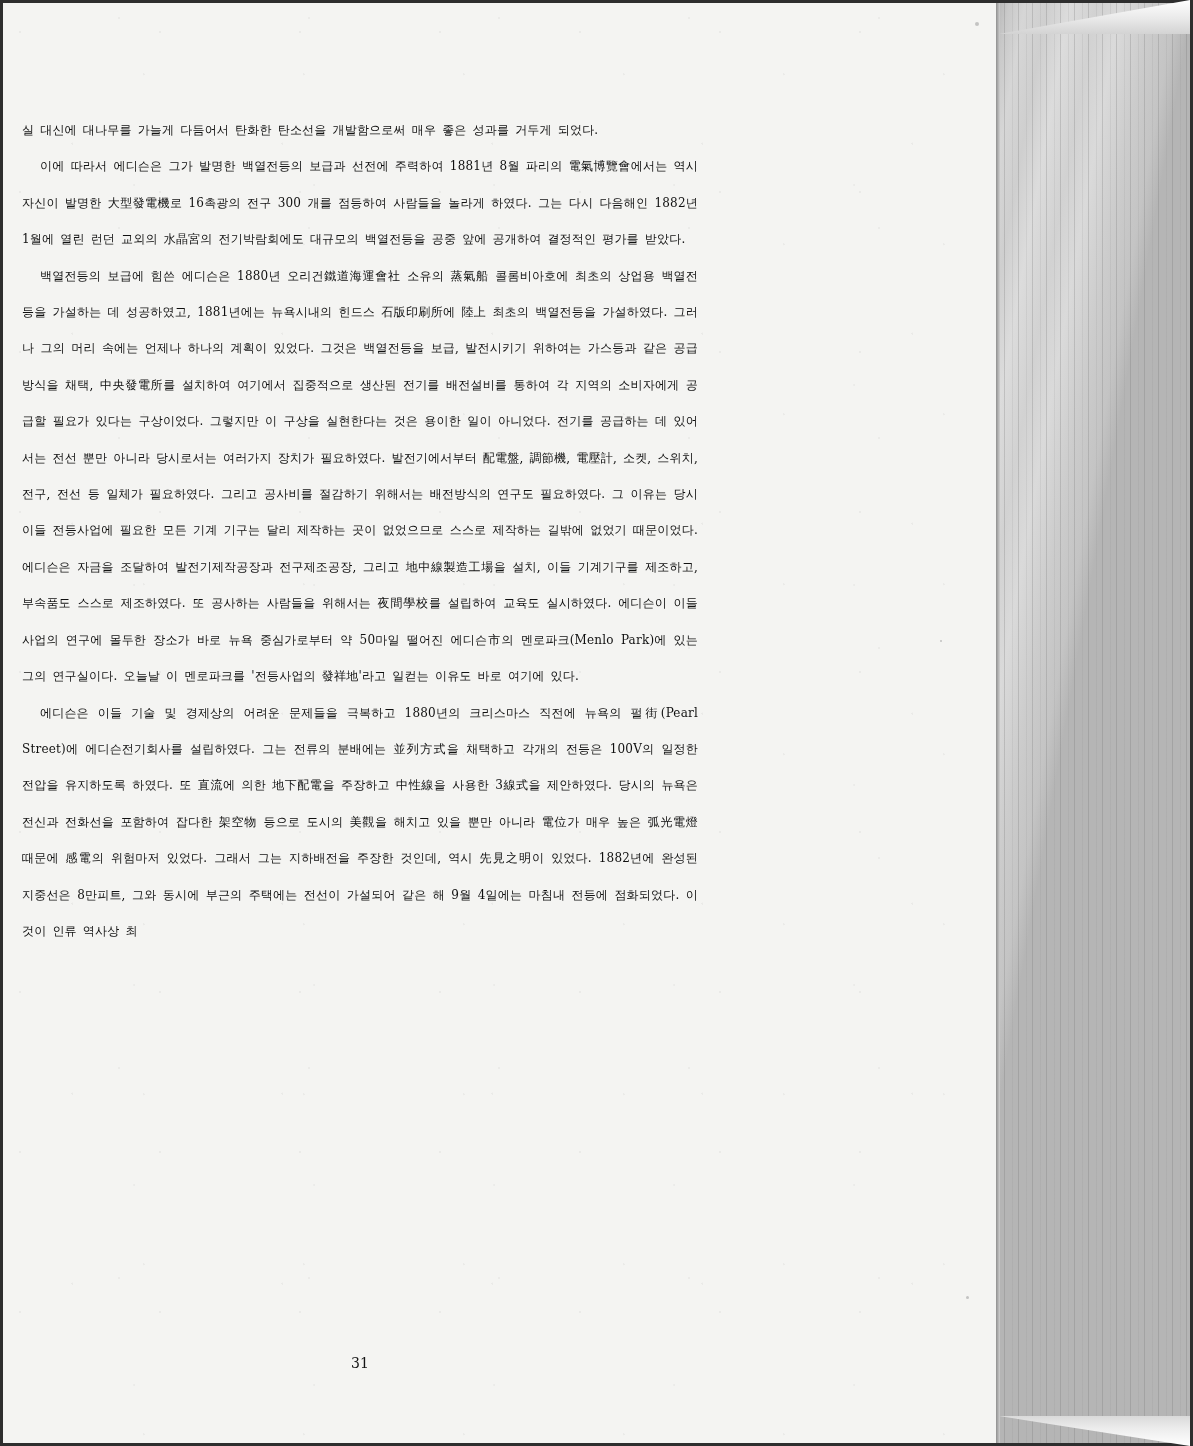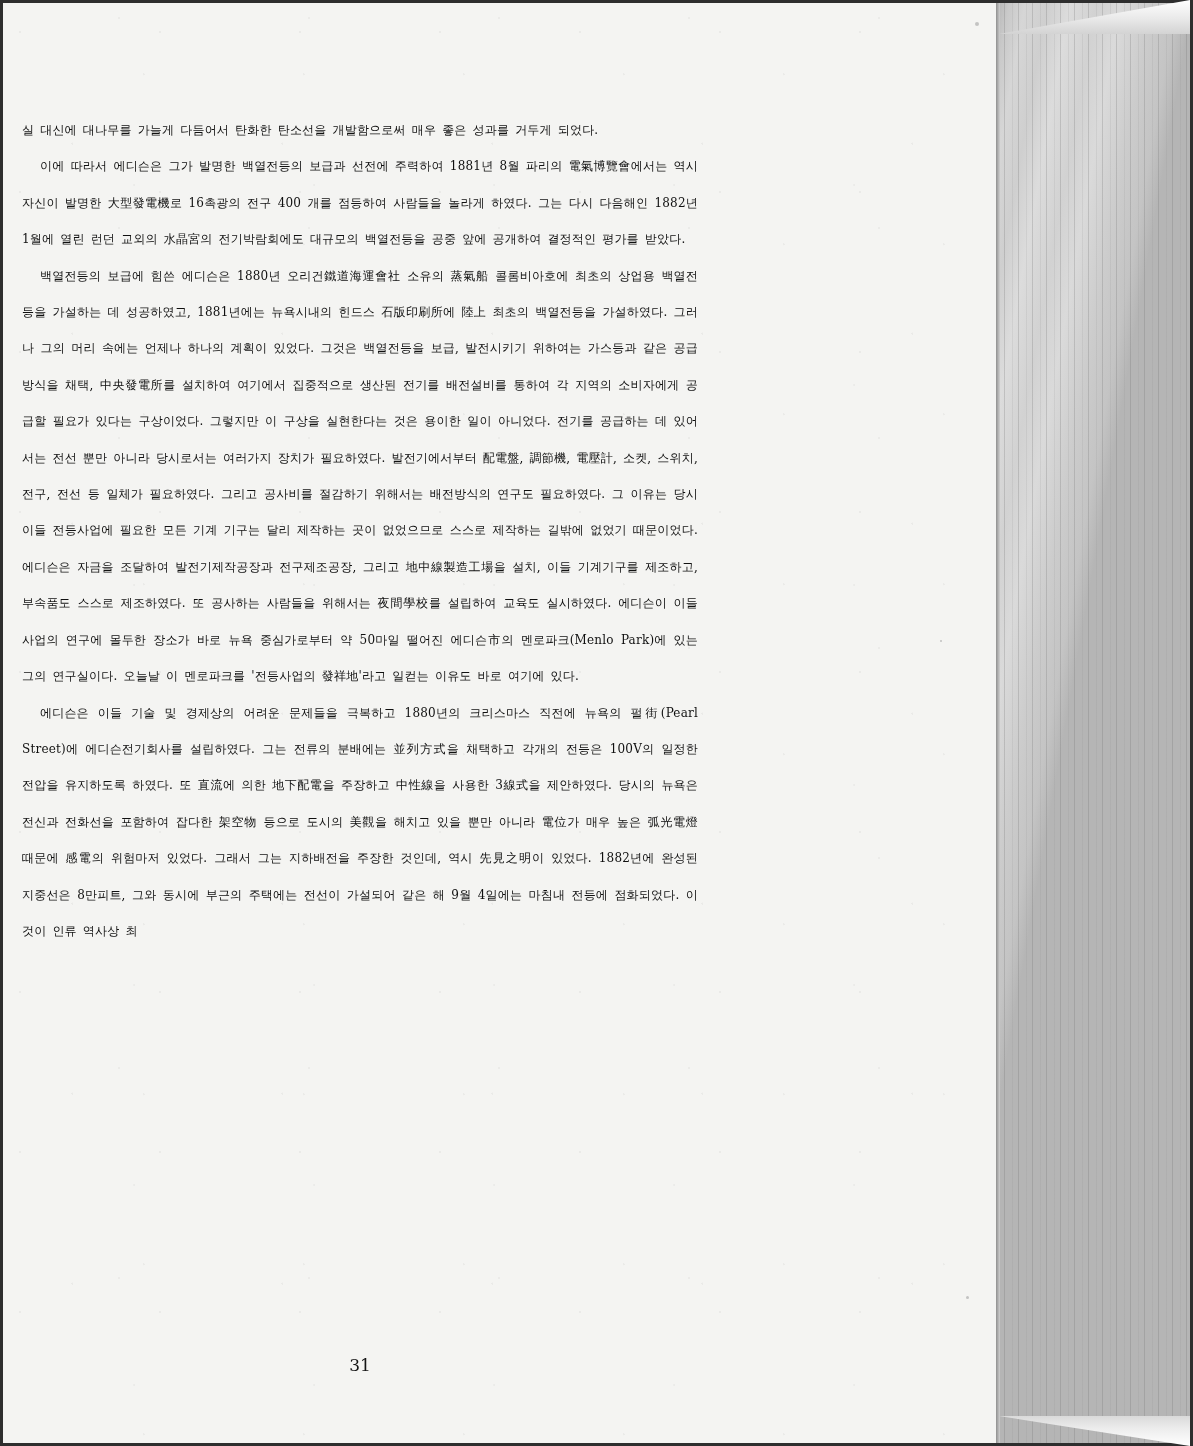--- a/index.html
+++ b/index.html
@@ -127,21 +127,21 @@
     word-spacing: 2px;
   }
   .para + .para { margin-top: 0; }
   .indent { text-indent: 18px; }
   #page-number {
     position: absolute;
     left: 22px;
     top: 1355px;
     width: 676px;
     text-align: center;
-    font-size: 17px;
+    font-size: 14px;
     color: #141414;
     font-family: "DejaVu Serif", serif;
   }
   
   .speck {
     position: absolute;
     background: #9a9a9a;
     border-radius: 50%;
     opacity: .55;
   }
@@ -160,20 +160,20 @@
   <div id="book-edge-top"></div>
   <div id="book-edge-bottom"></div>
   <div id="gutter"></div>
 
   <span class="speck" style="left:975px;top:22px;width:4px;height:4px;"></span>
   <span class="speck" style="left:966px;top:1296px;width:3px;height:3px;"></span>
   <span class="speck" style="left:940px;top:640px;width:2px;height:2px;"></span>
 
   <div id="text-column">
     <p class="para">실 대신에 대나무를 가늘게 다듬어서 탄화한 탄소선을 개발함으로써 매우 좋은 성과를 거두게 되었다.</p>
-    <p class="para indent">이에 따라서 에디슨은 그가 발명한 백열전등의 보급과 선전에 주력하여 1881년 8월 파리의 電氣博覽會에서는 역시 자신이 발명한 大型發電機로 16촉광의 전구 400 개를 점등하여 사람들을 놀라게 하였다. 그는 다시 다음해인 1882년 1월에 열린 런던 교외의 水晶宮의 전기박람회에도 대규모의 백열전등을 공중 앞에 공개하여 결정적인 평가를 받았다.</p>
+    <p class="para indent">이에 따라서 에디슨은 그가 발명한 백열전등의 보급과 선전에 주력하여 1881년 8월 파리의 電氣博覽會에서는 역시 자신이 발명한 大型發電機로 16촉광의 전구 300 개를 점등하여 사람들을 놀라게 하였다. 그는 다시 다음해인 1882년 1월에 열린 런던 교외의 水晶宮의 전기박람회에도 대규모의 백열전등을 공중 앞에 공개하여 결정적인 평가를 받았다.</p>
     <p class="para indent">백열전등의 보급에 힘쓴 에디슨은 1880년 오리건鐵道海運會社 소유의 蒸氣船 콜롬비아호에 최초의 상업용 백열전등을 가설하는 데 성공하였고, 1881년에는 뉴욕시내의 힌드스 石版印刷所에 陸上 최초의 백열전등을 가설하였다. 그러나 그의 머리 속에는 언제나 하나의 계획이 있었다. 그것은 백열전등을 보급, 발전시키기 위하여는 가스등과 같은 공급방식을 채택, 中央發電所를 설치하여 여기에서 집중적으로 생산된 전기를 배전설비를 통하여 각 지역의 소비자에게 공급할 필요가 있다는 구상이었다. 그렇지만 이 구상을 실현한다는 것은 용이한 일이 아니었다. 전기를 공급하는 데 있어서는 전선 뿐만 아니라 당시로서는 여러가지 장치가 필요하였다. 발전기에서부터 配電盤, 調節機, 電壓計, 소켓, 스위치, 전구, 전선 등 일체가 필요하였다. 그리고 공사비를 절감하기 위해서는 배전방식의 연구도 필요하였다. 그 이유는 당시 이들 전등사업에 필요한 모든 기계 기구는 달리 제작하는 곳이 없었으므로 스스로 제작하는 길밖에 없었기 때문이었다. 에디슨은 자금을 조달하여 발전기제작공장과 전구제조공장, 그리고 地中線製造工場을 설치, 이들 기계기구를 제조하고, 부속품도 스스로 제조하였다. 또 공사하는 사람들을 위해서는 夜間學校를 설립하여 교육도 실시하였다. 에디슨이 이들 사업의 연구에 몰두한 장소가 바로 뉴욕 중심가로부터 약 50마일 떨어진 에디슨市의 멘로파크(Menlo Park)에 있는 그의 연구실이다. 오늘날 이 멘로파크를 '전등사업의 發祥地'라고 일컫는 이유도 바로 여기에 있다.</p>
     <p class="para indent">에디슨은 이들 기술 및 경제상의 어려운 문제들을 극복하고 1880년의 크리스마스 직전에 뉴욕의 펄街(Pearl Street)에 에디슨전기회사를 설립하였다. 그는 전류의 분배에는 並列方式을 채택하고 각개의 전등은 100V의 일정한 전압을 유지하도록 하였다. 또 直流에 의한 地下配電을 주장하고 中性線을 사용한 3線式을 제안하였다. 당시의 뉴욕은 전신과 전화선을 포함하여 잡다한 架空物 등으로 도시의 美觀을 해치고 있을 뿐만 아니라 電位가 매우 높은 弧光電燈 때문에 感電의 위험마저 있었다. 그래서 그는 지하배전을 주장한 것인데, 역시 先見之明이 있었다. 1882년에 완성된 지중선은 8만피트, 그와 동시에 부근의 주택에는 전선이 가설되어 같은 해 9월 4일에는 마침내 전등에 점화되었다. 이것이 인류 역사상 최</p>
   </div>
 
   <div id="page-number">31</div>
 
 </div>
 
 </body></html>

